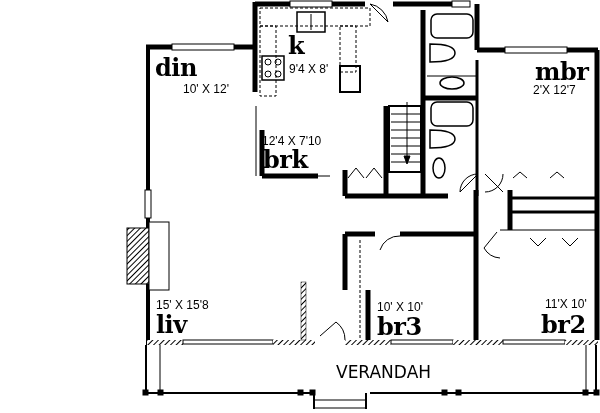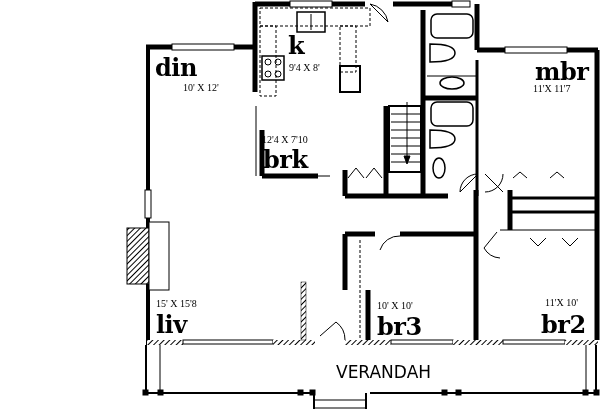--- a/index.html
+++ b/index.html
@@ -1,20 +1,20 @@
 <!DOCTYPE html>
 <html><head>
 <meta charset="utf-8">
 <style>
   html,body{margin:0;padding:0;background:#ffffff;}
   body{width:600px;height:413px;position:relative;overflow:hidden;font-family:"Liberation Sans",sans-serif;}
   #plan{position:absolute;left:0;top:0;}
   .lbl{position:absolute;color:#000;line-height:1;white-space:nowrap;}
   .room{font-family:"DejaVu Serif","Liberation Serif",serif;font-weight:bold;font-size:24px;letter-spacing:-0.5px;}
-  .dim{font-family:Liberation Serif, serif;font-size:10px;}
+  .dim{font-family:Liberation Sans, sans-serif;font-size:12px;}
   .ver{font-family:"DejaVu Sans","Liberation Sans",sans-serif;font-size:17px;}
 </style>
 </head>
 <body>
 
 <svg id="plan" width="600" height="413" viewBox="0 0 600 413" xmlns="http://www.w3.org/2000/svg">
   <defs>
     <pattern id="hatch" width="4" height="4" patternUnits="userSpaceOnUse" patternTransform="rotate(45)">
       <rect width="4" height="4" fill="#fff"></rect>
       <line x1="0" y1="0" x2="0" y2="4" stroke="#000" stroke-width="2"></line>
@@ -169,21 +169,21 @@
 <div class="lbl room" style="left:155px;top:56px;text-align:center;">din</div>
 <div class="lbl dim" style="left:157px;top:83px;margin-left:26px;">10' X 12'</div>
 
 <div class="lbl room" style="left:288px;top:34px;">k</div>
 <div class="lbl dim" style="left:289px;top:63px;">9'4 X 8'</div>
 
 <div class="lbl dim" style="left:262px;top:135px;">12'4 X 7'10</div>
 <div class="lbl room" style="left:263px;top:148px;">brk</div>
 
 <div class="lbl room" style="left:535px;top:60px;text-align:right;">mbr</div>
-<div class="lbl dim" style="left:533px;top:84px;">11'X 11'7</div>
+<div class="lbl dim" style="left:533px;top:84px;">2'X 12'7</div>
 
 <div class="lbl dim" style="left:156px;top:299px;">15' X 15'8</div>
 <div class="lbl room" style="left:156px;top:313px;text-align:right;">liv</div>
 
 <div class="lbl dim" style="left:377px;top:301px;">10' X 10'</div>
 <div class="lbl room" style="left:377px;top:315px;">br3</div>
 
 <div class="lbl dim" style="left:545px;top:298px;">11'X 10'</div>
 <div class="lbl room" style="left:541px;top:313px;">br2</div>
 

